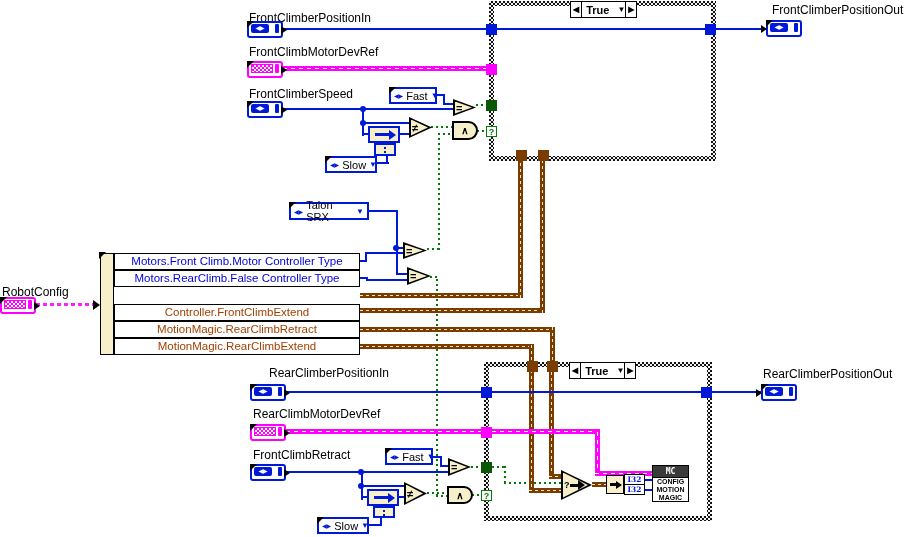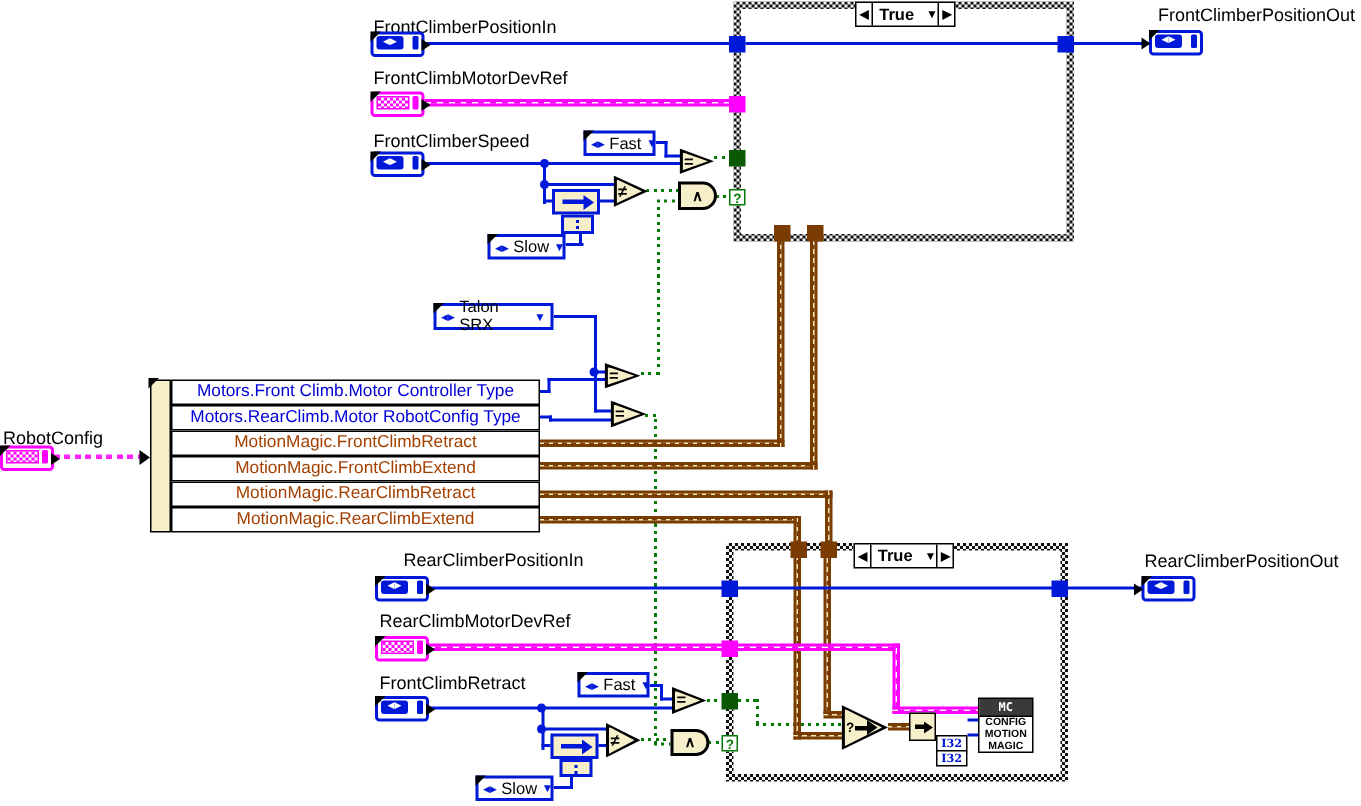--- a/index.html
+++ b/index.html
@@ -80,21 +80,21 @@
   .prow.bluetext{color:#0000d8;}
   .prow.browntext{color:#a34000;}
 
   
   .mc{position:absolute;left:652px;top:465px;width:37px;height:37px;border:1px solid #000;background:#fff;box-sizing:border-box;z-index:15;}
   .mchead{position:absolute;left:0;top:0;right:0;height:11px;background:#3a3a3a;border-bottom:1px solid #000;color:#fff;font-size:8px;font-weight:bold;text-align:center;line-height:11px;font-family:"DejaVu Sans Mono",monospace;}
   .mcbody{position:absolute;left:0;top:12px;right:0;bottom:0;font-size:7px;font-weight:bold;text-align:center;line-height:8px;color:#000;}
   .unb{position:absolute;left:606px;top:475px;width:18px;height:19px;border:1px solid #000;background:#f6efc9;box-sizing:border-box;z-index:15;}
   .unbstem{position:absolute;left:3px;top:50%;margin-top:-1.5px;width:7px;height:3px;background:#000;}
   .unbtri{position:absolute;left:9px;top:50%;margin-top:-4px;width:0;height:0;border-left:6px solid #000;border-top:4px solid transparent;border-bottom:4px solid transparent;}
-  .i32{position:absolute;width:21px;height:11px;border:1px solid #000;background:#fff;color:#0018d8;font-size:7.5px;font-weight:bold;text-align:center;line-height:9px;box-sizing:border-box;font-family:"DejaVu Serif",serif;z-index:16;margin-top:16px;}
+  .i32{position:absolute;width:21px;height:11px;border:1px solid #000;background:#fff;color:#0018d8;font-size:7.5px;font-weight:bold;text-align:center;line-height:9px;box-sizing:border-box;font-family:"DejaVu Serif",serif;z-index:16;}
   .parrow{position:absolute;width:0;height:0;border-left:7px solid #000;border-top:5px solid transparent;border-bottom:5px solid transparent;z-index:14;}
 </style>
 </head>
 <body>
 
 <div id="canvas">
 
   <div class="case" style="left:489px;top:1px;width:227px;height:160px;">
     <div class="case-inner"></div>
   </div>
@@ -365,23 +365,22 @@
       <span class="t2"></span>
     <span class="selq">?</span>
     <span class="selstem"></span>
     <span class="seltri"></span>
   </div>
 
   <div class="pstrip">
       <span class="corner"></span>
     </div>
   <div class="prow bluetext" style="top:253px;">Motors.Front Climb.Motor Controller Type</div>
-  <div class="prow bluetext" style="top:270px;">Motors.RearClimb.Motor RobotConfig Type</div>
-  <div class="prow browntext" style="top:287px;">MotionMagic.FrontClimbRetract</div>
-  <div class="prow browntext" style="top:304px;">MotionMagic.FrontClimbExtend</div>
+  <div class="prow bluetext" style="top:270px;">Motors.RearClimb.False Controller Type</div>
+  <div class="prow browntext" style="top:304px;">Controller.FrontClimbExtend</div>
   <div class="prow browntext" style="top:321px;">MotionMagic.RearClimbRetract</div>
   <div class="prow browntext" style="top:338px;">MotionMagic.RearClimbExtend</div>
 
   <div class="unb">
     <span class="unbstem"></span>
     <span class="unbtri"></span>
   </div>
   <div class="i32" style="left:624px;top:474px;">I32</div>
   <div class="i32" style="left:624px;top:484px;">I32</div>
   <div class="mc">

